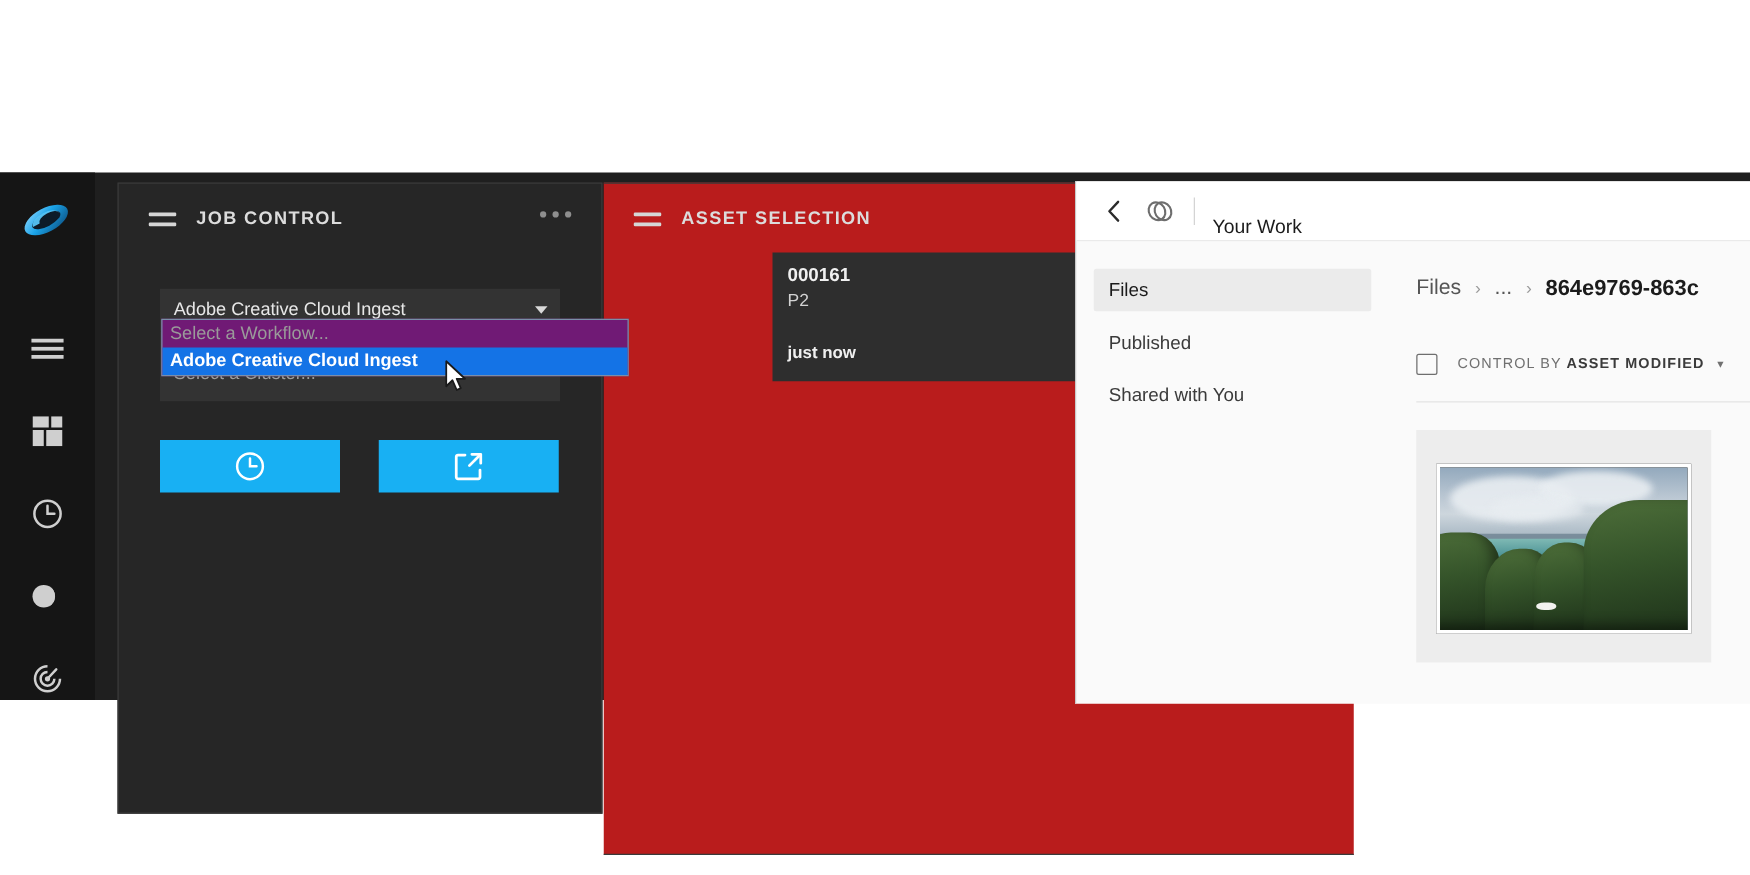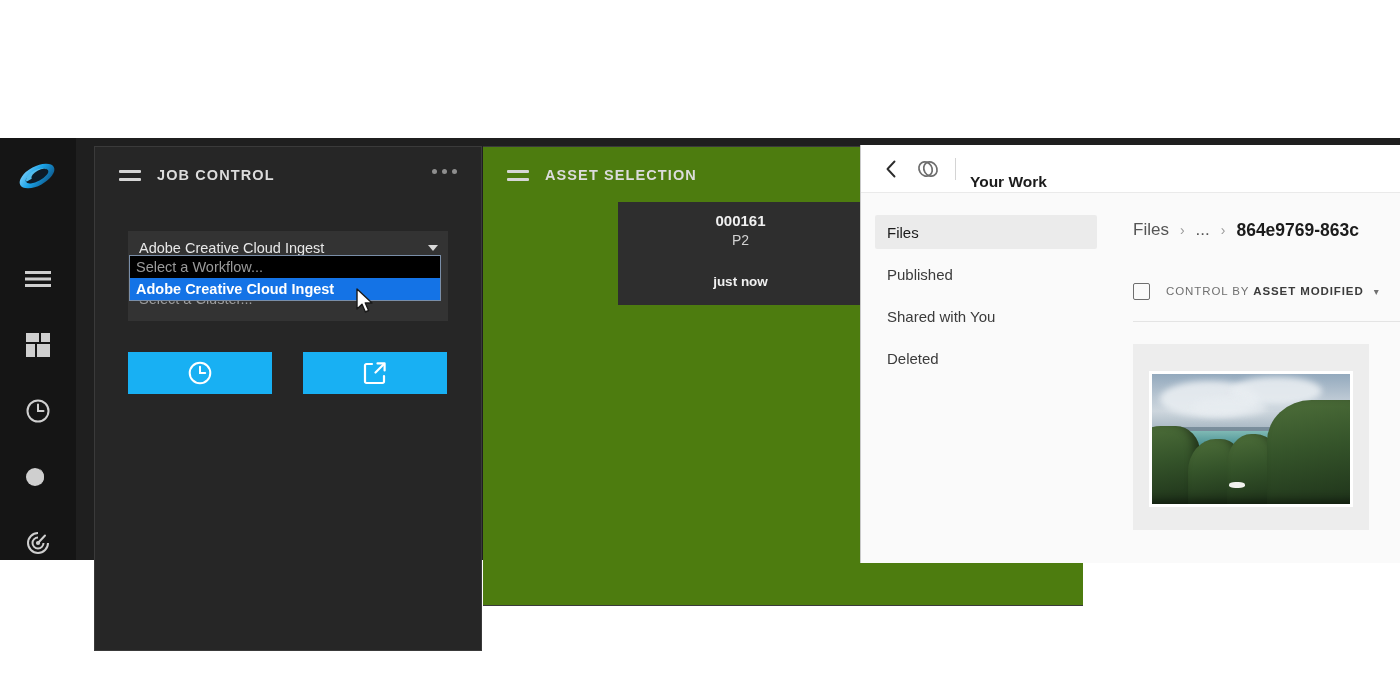--- a/index.html
+++ b/index.html
@@ -94,22 +94,22 @@
     background: #333333;
     overflow: hidden;
   }
   .select-ghost span {
     position: absolute; left: 11px; top: 26px;
     color: #9d9d9d; font-size: 14.5px; white-space: nowrap;
   }
   
   .select-list {
     position: absolute; left: 1px; top: 24px;
-    width: 312px;
-    background: #000000;
+    width: 374px;
+    background: #701a75;
     border: 1px solid #7a8ea8;
     z-index: 40;
   }
   .opt {
     height: 22px; line-height: 22px;
     padding: 0 6px;
     font-size: 14.5px; white-space: nowrap;
     cursor: pointer;
   }
   .opt.placeholder { color: #9a9a9a; }
@@ -121,25 +121,24 @@
     width: 144px; height: 42px;
     background: #18b0f3;
     display: flex; align-items: center; justify-content: center;
     cursor: pointer; border: none;
   }
   .btn svg { display: block; }
 
   
   .panel-asset {
     position: absolute; left: 483px; top: 8px;
-    width: 600px; height: 460px;
-    background: #4d7c0f;
+    width: 600px; height: 538px;
+    background: #b91c1c;
     border-top: 1px solid #3a3a3a;
     border-bottom: 1px solid #3a3a3a;
-    text-align: center;
   }
   .asset-card {
     position: absolute; left: 135px; top: 55px;
     width: 245px; background: #2e2e2e;
   }
   .thumb {
     position: relative; width: 245px; height: 138px;
     background: #000000;
     overflow: hidden;
   }
@@ -168,21 +167,21 @@
     border-bottom: 1px solid #eaeaea;
     display: flex; align-items: center;
   }
   .cc-back {
     margin-left: 20px; width: 20px; height: 20px;
     display: flex; align-items: center; justify-content: center;
     cursor: pointer;
   }
   .cc-logo { margin-left: 14px; width: 26px; height: 26px; display:flex; align-items:center; justify-content:center; }
   .cc-div { margin-left: 14px; width: 1px; height: 22px; background: #d4d4d4; }
-  .cc-title { margin-left: 14px; font-size: 15.5px; font-weight: bold; color: #1b1b1b; margin-top: 27px; }
+  .cc-title { margin-left: 14px; font-size: 15.5px; font-weight: normal; color: #1b1b1b; margin-top: 27px; }
 
   .cc-body { position: relative; height: 370px; display: flex; }
   .cc-nav { width: 250px; padding-top: 22px; }
   .cc-nav-item {
     height: 34px; margin: 0 14px;
     display: flex; align-items: center;
     padding-left: 12px;
     font-size: 15px; color: #3b3b3b;
     cursor: pointer; border-radius: 2px;
   }
@@ -424,23 +423,20 @@
 
       <div class="cc-nav">
         <div class="cc-nav-item active">
           <span>Files</span>
         </div>
         <div class="cc-nav-item">
           <span>Published</span>
         </div>
         <div class="cc-nav-item">
           <span>Shared with You</span>
-        </div>
-        <div class="cc-nav-item">
-          <span>Deleted</span>
         </div>
       </div>
 
       <div class="cc-main">
 
         <div class="crumb">
           <span class="crumb-txt">Files</span>
           <span class="crumb-sep">›</span>
           <span class="crumb-txt">...</span>
           <span class="crumb-sep">›</span>

